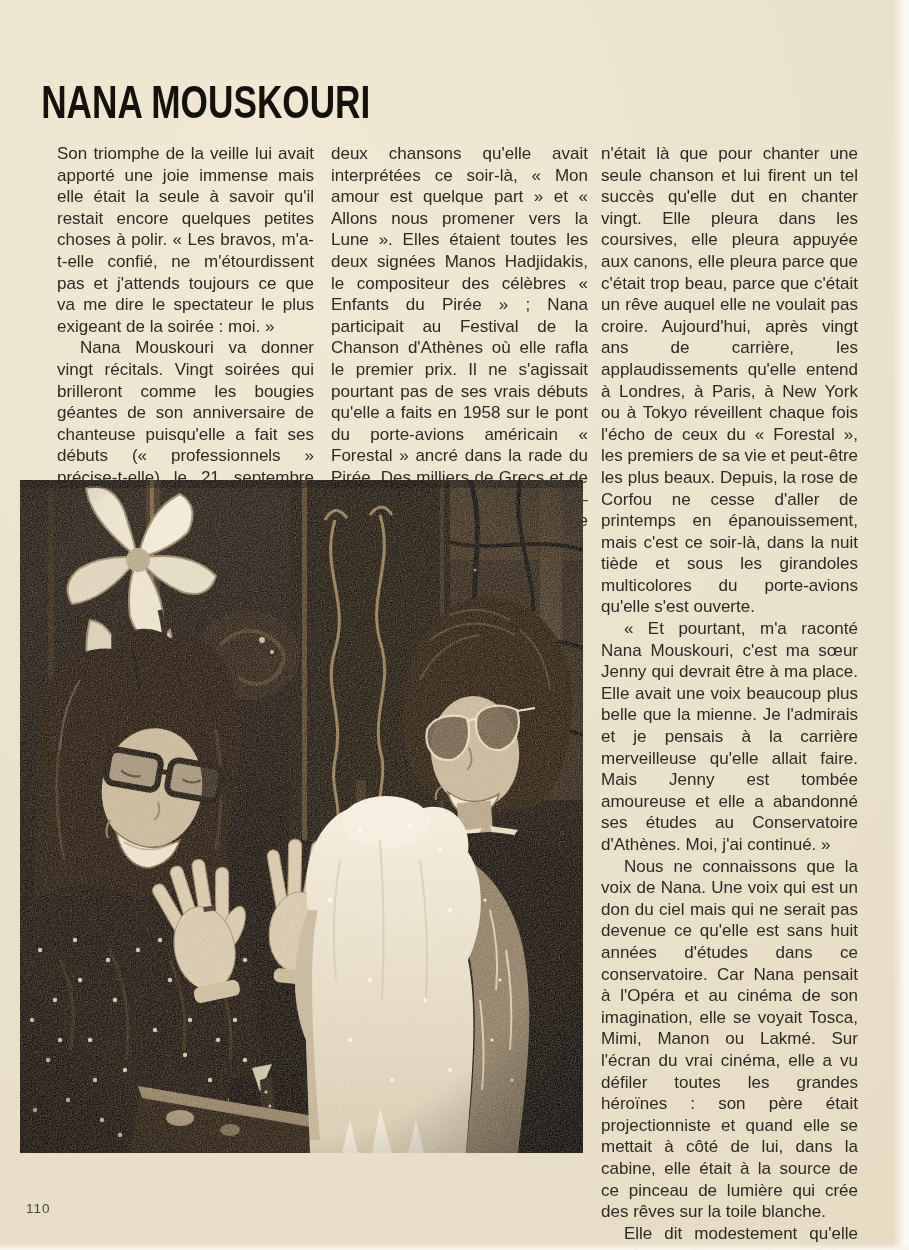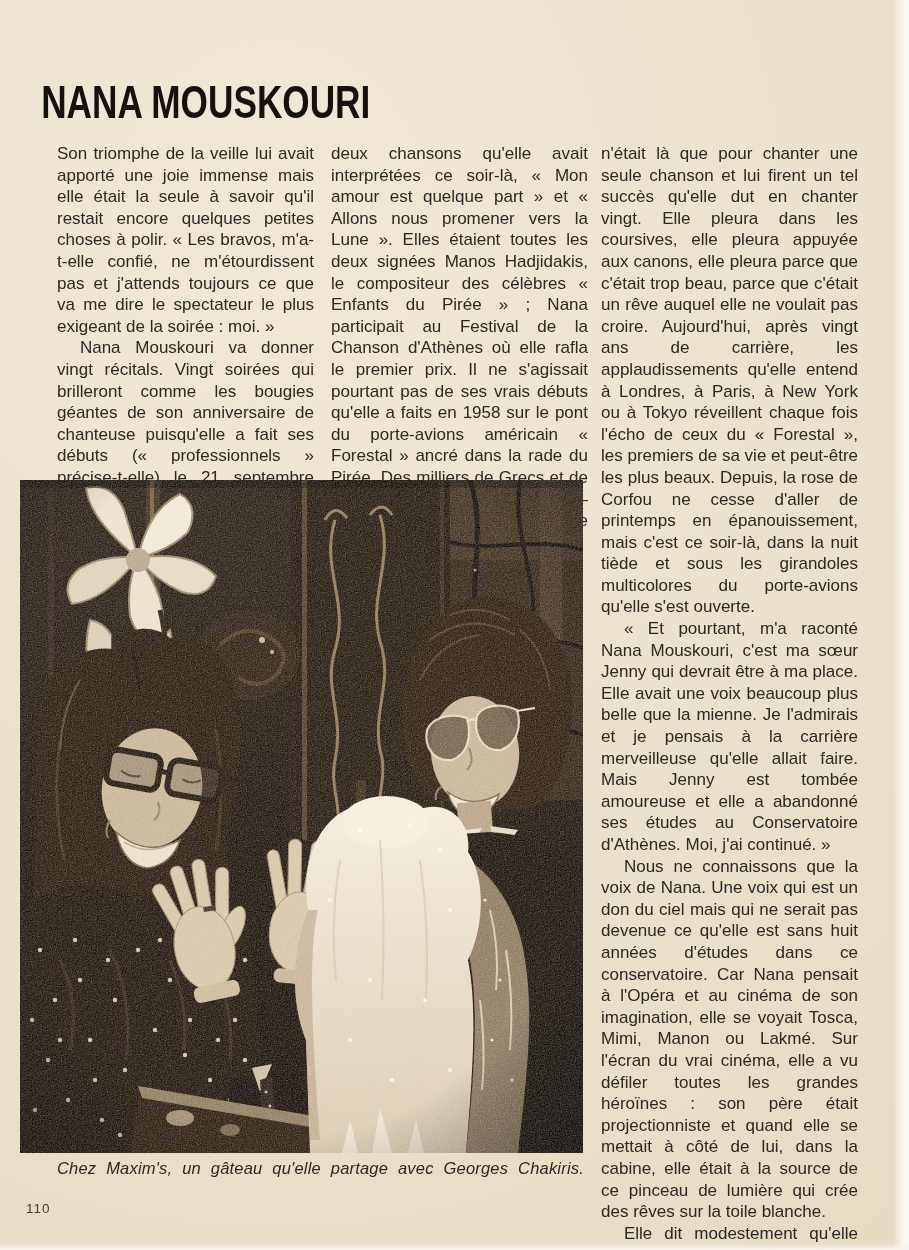--- a/index.html
+++ b/index.html
@@ -323,19 +323,18 @@
             <circle cx="492" cy="600" r="1.6"></circle>
         </g>
       </g>
 
       <rect width="563" height="673" fill="url(#vig)"></rect>
       <rect width="563" height="8" fill="rgba(0,0,0,0.4)"></rect>
       <rect width="563" height="673" filter="url(#grain)" opacity="0.5"></rect>
     </svg>
   </div>
 
-  <div class="caption">Chez Maxim's, un gâteau qu'elle partage avec Georges Chakiris.</div>
 
   <div class="page-number">110</div>
 
   <div class="scan-edge-right"></div>
   <div class="scan-edge-bottom"></div>
 </div>
 
 </body></html>

